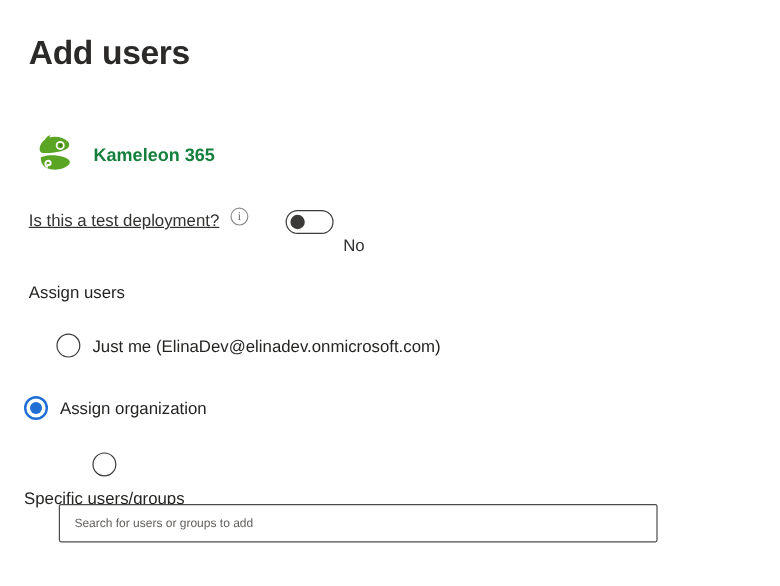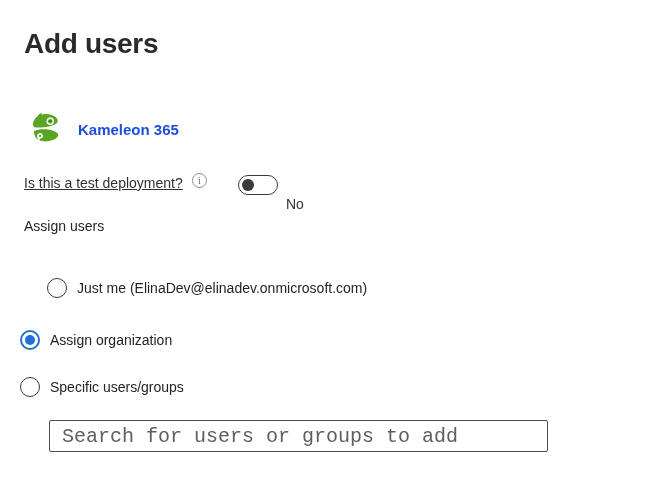--- a/index.html
+++ b/index.html
@@ -27,21 +27,21 @@
     top: 112px;
     width: 32px;
     height: 32px;
   }
   .app-name {
     position: absolute;
     left: 78px;
     top: 121px;
     font-size: 15px;
     font-weight: bold;
-    color: #1d4ed8;
+    color: #15803d;
   }
   .test-row-label {
     position: absolute;
     left: 24px;
     top: 175px;
     font-size: 14px;
     color: #323130;
     text-decoration: underline;
   }
   .info-icon {
@@ -85,36 +85,36 @@
     position: absolute;
     left: 286px;
     top: 176px;
     font-size: 14px;
     color: #323130;
     margin-top: 20px;
   }
   .assign-label {
     position: absolute;
     left: 24px;
-    top: 218px;
+    top: 235px;
     font-size: 14px;
     color: #252423;
   }
   .radio-row {
     position: absolute;
     left: 20px;
     height: 20px;
     display: flex;
     align-items: center;
     gap: 10px;
     cursor: pointer;
   }
   .radio-row.row-0 { top: 278px; padding-left: 27px; }
   .radio-row.row-1 { top: 330px; }
-  .radio-row.row-2 { top: 377px; }
+  .radio-row.row-2 { top: 377px; flex-direction: column; }
   .radio-circle {
     width: 20px;
     height: 20px;
     border-radius: 50%;
     border: 1px solid #3b3a39;
     background: #ffffff;
     flex: 0 0 auto;
     position: relative;
   }
   .radio-row.checked .radio-circle {
@@ -138,22 +138,22 @@
   }
   .search-input {
     position: absolute;
     left: 49px;
     top: 420px;
     width: 499px;
     height: 32px;
     border: 1px solid #4d4b49;
     border-radius: 2px;
     padding: 0 12px;
-    font-size: 20px;
-    font-family: Liberation Mono, monospace;
+    font-size: 10px;
+    font-family: Liberation Sans, sans-serif;
     color: #323130;
     outline: none;
     background: #ffffff;
   }
   .search-input::placeholder {
     color: #605e5c;
     opacity: 1;
   }
 </style>
 </head>

